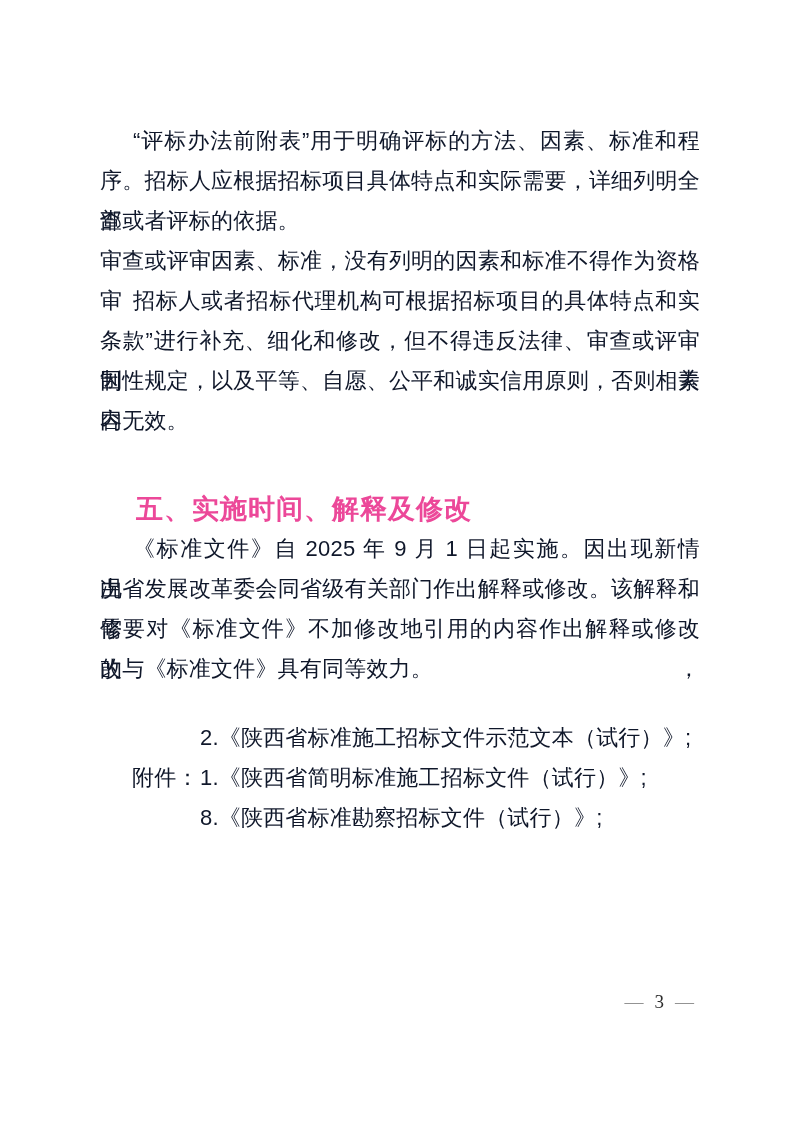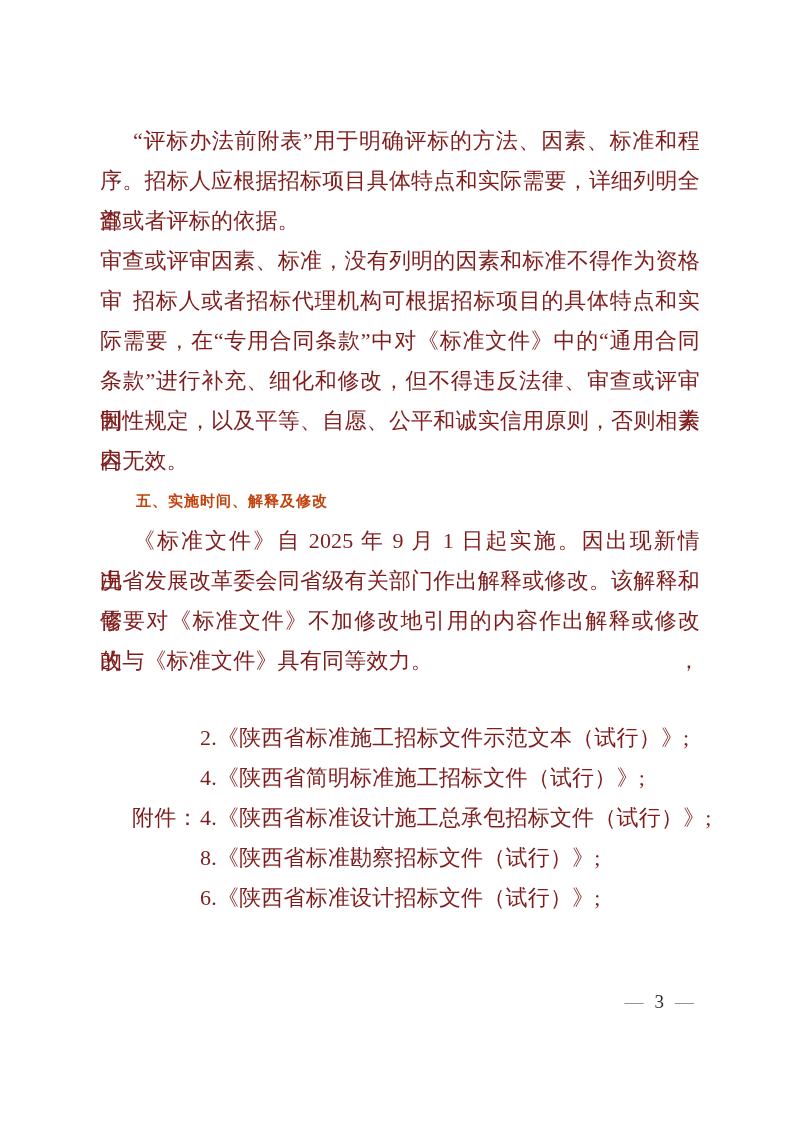--- a/index.html
+++ b/index.html
@@ -18,40 +18,41 @@
   .content {
     position: absolute;
     left: 100px;
     top: 121px;
     width: 600px;
   }
   .ln {
     height: 40px;
     line-height: 40px;
     font-size: 22px;
-    color: #7f1d1d;
-    font-family: Liberation Serif, serif;
+    color: #0f172a;
+    font-family: Liberation Sans, sans-serif;
     letter-spacing: 0.2px;
   }
   .fill {
     text-align: justify;
     text-align-last: justify;
   }
   .ind {
     text-indent: 33px;
   }
   .heading {
     height: 40px;
     line-height: 40px;
-    font-size: 15px;
-    color: #c2410c;
+    font-size: 27px;
+    color: #ec4899;
     font-weight: 700;
     font-family: "Liberation Sans", "DejaVu Sans", sans-serif;
     text-indent: 36px;
     letter-spacing: 1px;
+    margin-top: 48px;
   }
   .attachments {
     position: absolute;
     left: 100px;
     top: 718px;
     width: 660px;
     display: flex;
     align-items: center;
   }
   .att-label {
@@ -86,42 +87,39 @@
 <div class="page">
 
   <div class="content">
 
     <div class="ln fill ind">“评标办法前附表”用于明确评标的方法、因素、标准和程</div>
     <div class="ln fill">序。招标人应根据招标项目具体特点和实际需要，详细列明全部</div>
     <div class="ln">查或者评标的依据。</div>
     <div class="ln fill">审查或评审因素、标准，没有列明的因素和标准不得作为资格审</div>
 
     <div class="ln fill ind">招标人或者招标代理机构可根据招标项目的具体特点和实</div>
-    <div class="ln fill">际需要，在“专用合同条款”中对《标准文件》中的“通用合同</div>
     <div class="ln fill">条款”进行补充、细化和修改，但不得违反法律、审查或评审因素</div>
     <div class="ln fill">制性规定，以及平等、自愿、公平和诚实信用原则，否则相关内</div>
     <div class="ln">容无效。</div>
 
     <div class="heading">五、实施时间、解释及修改</div>
 
     <div class="ln fill ind">《标准文件》自 2025 年 9 月 1 日起实施。因出现新情况，</div>
     <div class="ln fill">由省发展改革委会同省级有关部门作出解释或修改。该解释和修</div>
     <div class="ln fill">需要对《标准文件》不加修改地引用的内容作出解释或修改的，</div>
     <div class="ln">改与《标准文件》具有同等效力。</div>
 
   </div>
 
   <div class="attachments">
     <div class="ln att-label">附件：</div>
     <div class="att-items">
       <div class="ln">2.《陕西省标准施工招标文件示范文本（试行）》;</div>
-      <div class="ln">4.《陕西省简明标准施工招标文件（试行）》;</div>
-      <div class="ln">4.《陕西省标准设计施工总承包招标文件（试行）》;</div>
+      <div class="ln">1.《陕西省简明标准施工招标文件（试行）》;</div>
       <div class="ln">8.《陕西省标准勘察招标文件（试行）》;</div>
-      <div class="ln">6.《陕西省标准设计招标文件（试行）》;</div>
     </div>
   </div>
 
   <div class="footer">
     <span class="dash">—</span><span class="num">3</span><span class="dash">—</span>
   </div>
 
 </div>
 
 </body></html>

